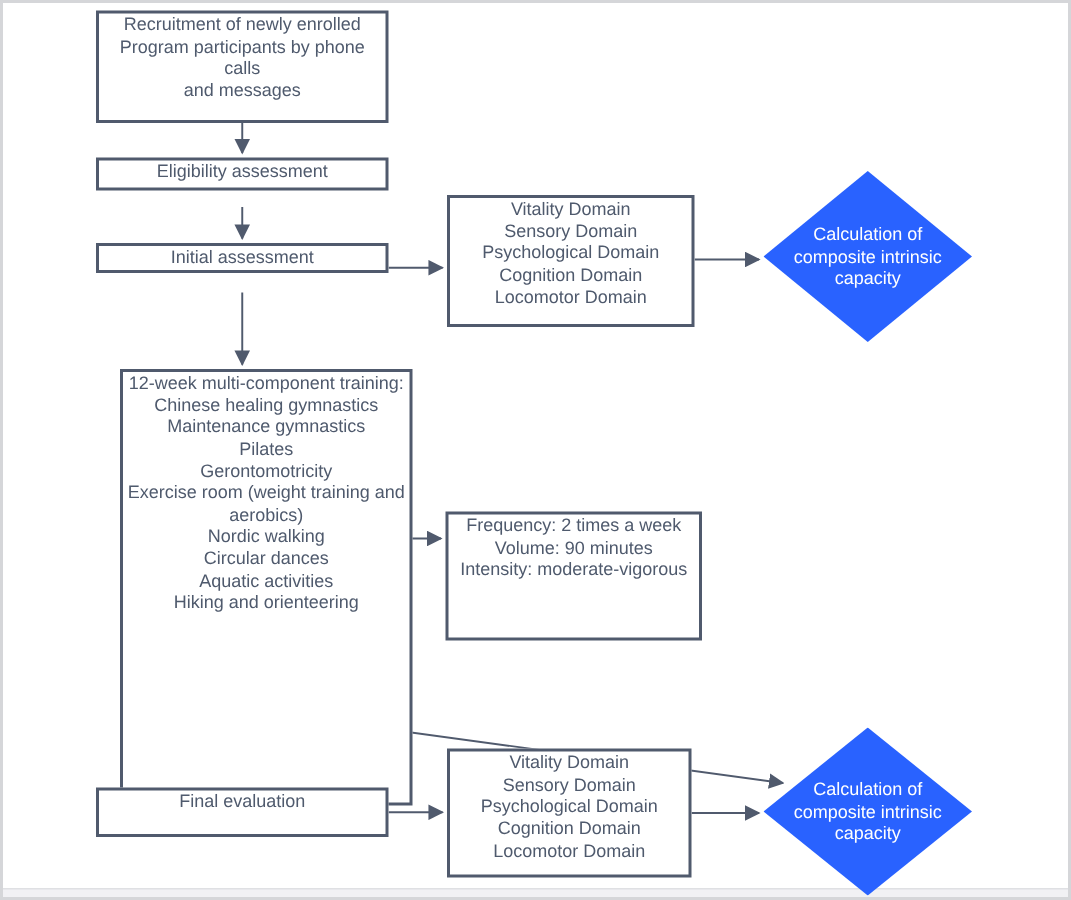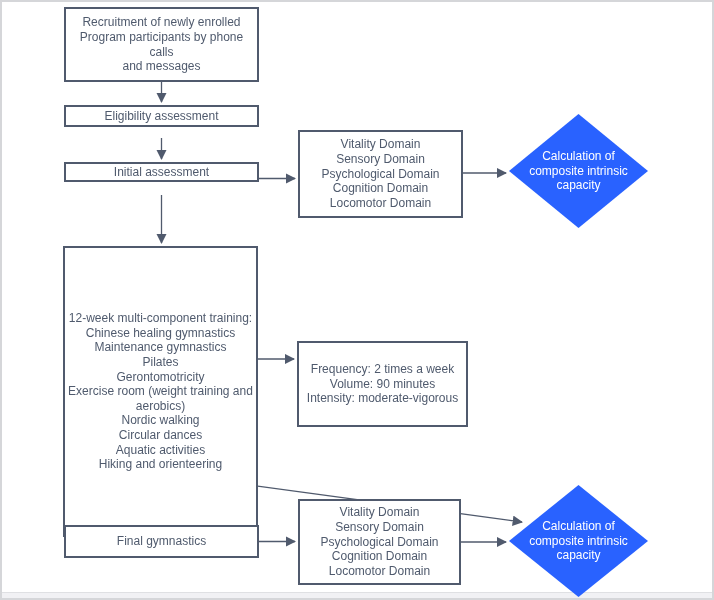--- a/index.html
+++ b/index.html
@@ -18,21 +18,21 @@
     left: 0; top: 0;
     width: 710px; height: 596px;
     z-index: 1;
   }
   .node {
     position: absolute;
     box-sizing: border-box;
     border: 2px solid #505a6d;
     background: #ffffff;
     display: flex;
-    align-items: center;
+    align-items: flex-start;
     justify-content: center;
     z-index: 2;
   }
   .label {
     color: #4f5a6d;
     font-size: 12px;
     line-height: 1.22;
     text-align: center;
     white-space: pre-line;
     padding: 0 2px;
@@ -61,21 +61,21 @@
     left: 0; right: 0; bottom: 0;
     height: 5px;
     background: #f1f1f4;
     border-top: 1px solid #dfe0e3;
     z-index: 0;
   }
   
   #recruitment { left: 62px;  top: 5px;   width: 195px; height: 75px;  }
   #eligibility { left: 62px;  top: 103px; width: 195px; height: 22px;  }
   #initial     { left: 62px;  top: 160px; width: 195px; height: 20px;  }
-  #training    { left: 61px;  top: 244px; width: 195px; height: 291px; }
+  #training    { left: 78px;  top: 244px; width: 195px; height: 291px; }
   #final       { left: 62px;  top: 523px; width: 195px; height: 33px;  }
   #domains1    { left: 296px; top: 128px; width: 165px; height: 88px;  }
   #frequency   { left: 295px; top: 315px; width: 171px; height: 86px; margin-top: 24px;  }
   #domains2    { left: 296px; top: 497px; width: 163px; height: 86px;  }
   #diamond1    { left: 507px; top: 112px; width: 139px; height: 114px; }
   #diamond2    { left: 507px; top: 483px; width: 139px; height: 112px; }
 </style>
 </head>
 <body>
 
@@ -147,21 +147,21 @@
 Hiking and orienteering</div>
   </div>
 
   <div class="node" id="frequency">
     <div class="label">Frequency: 2 times a week
 Volume: 90 minutes
 Intensity: moderate-vigorous</div>
   </div>
 
   <div class="node" id="final">
-    <div class="label">Final gymnastics</div>
+    <div class="label">Final evaluation</div>
   </div>
 
   <div class="node" id="domains2">
     <div class="label">Vitality Domain
 Sensory Domain
 Psychological Domain
 Cognition Domain
 Locomotor Domain</div>
   </div>
 

